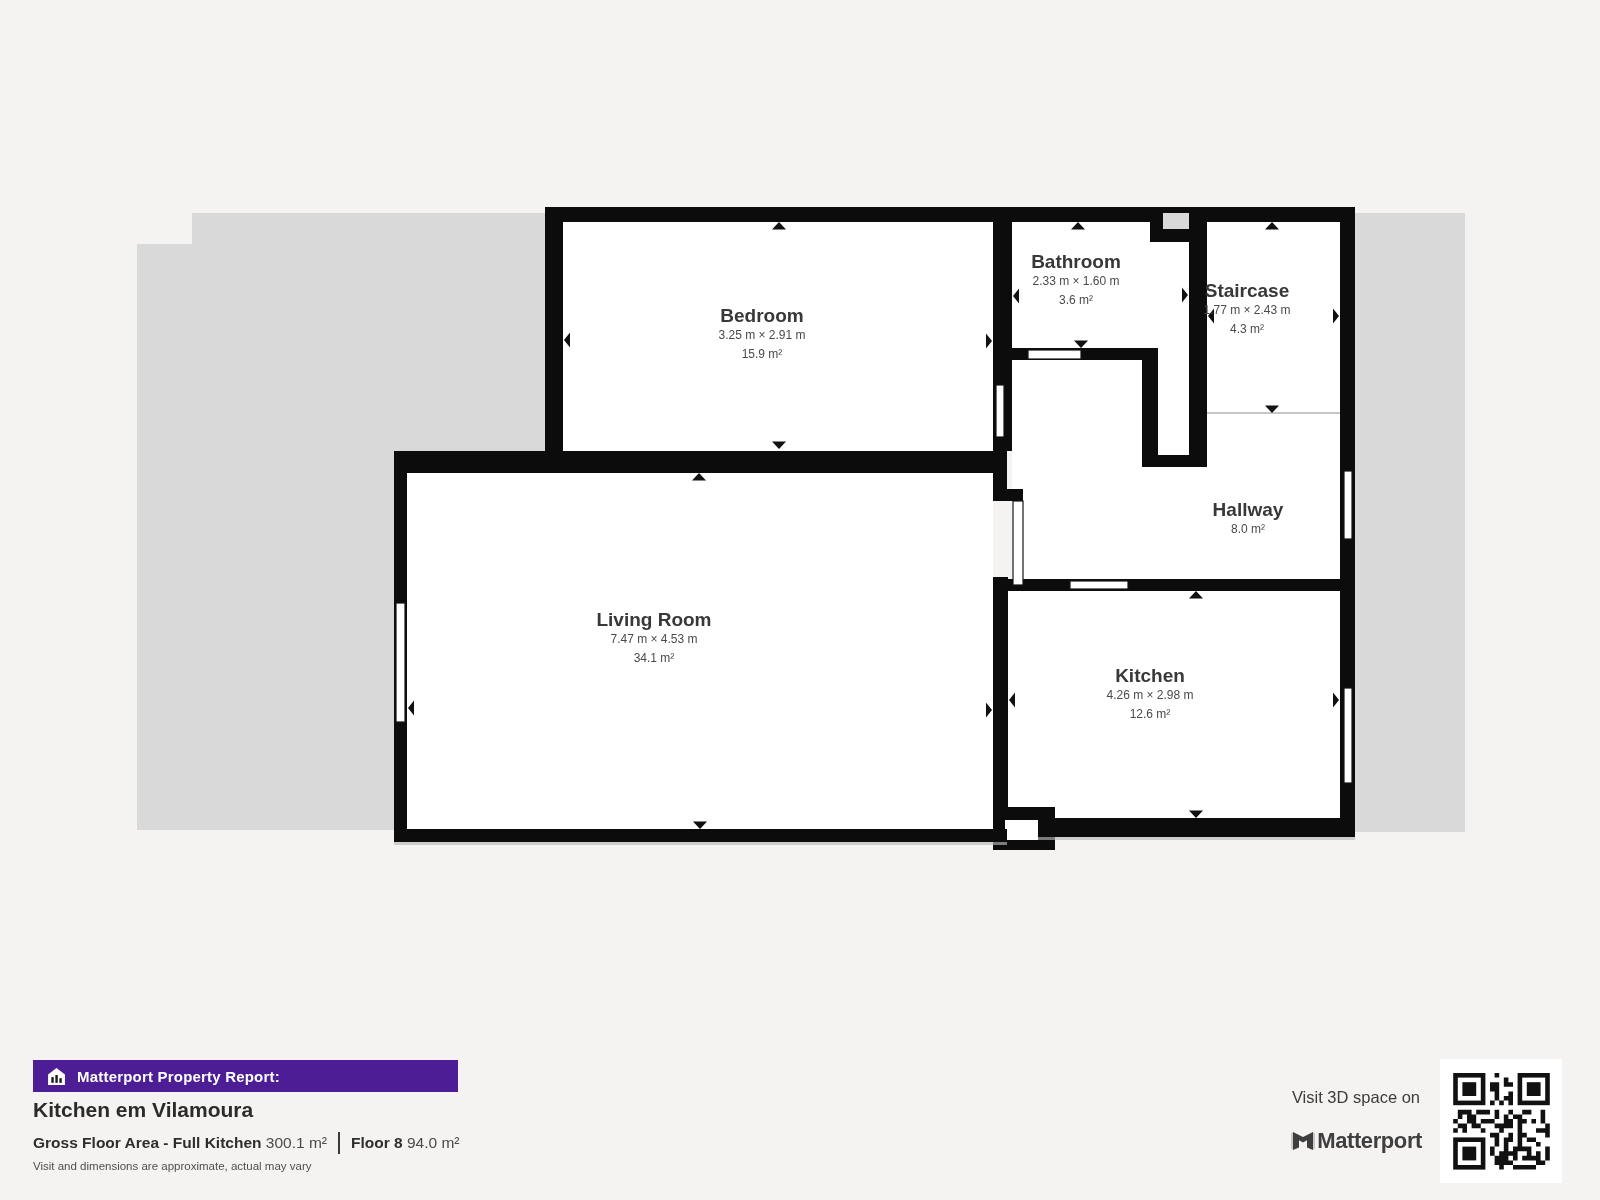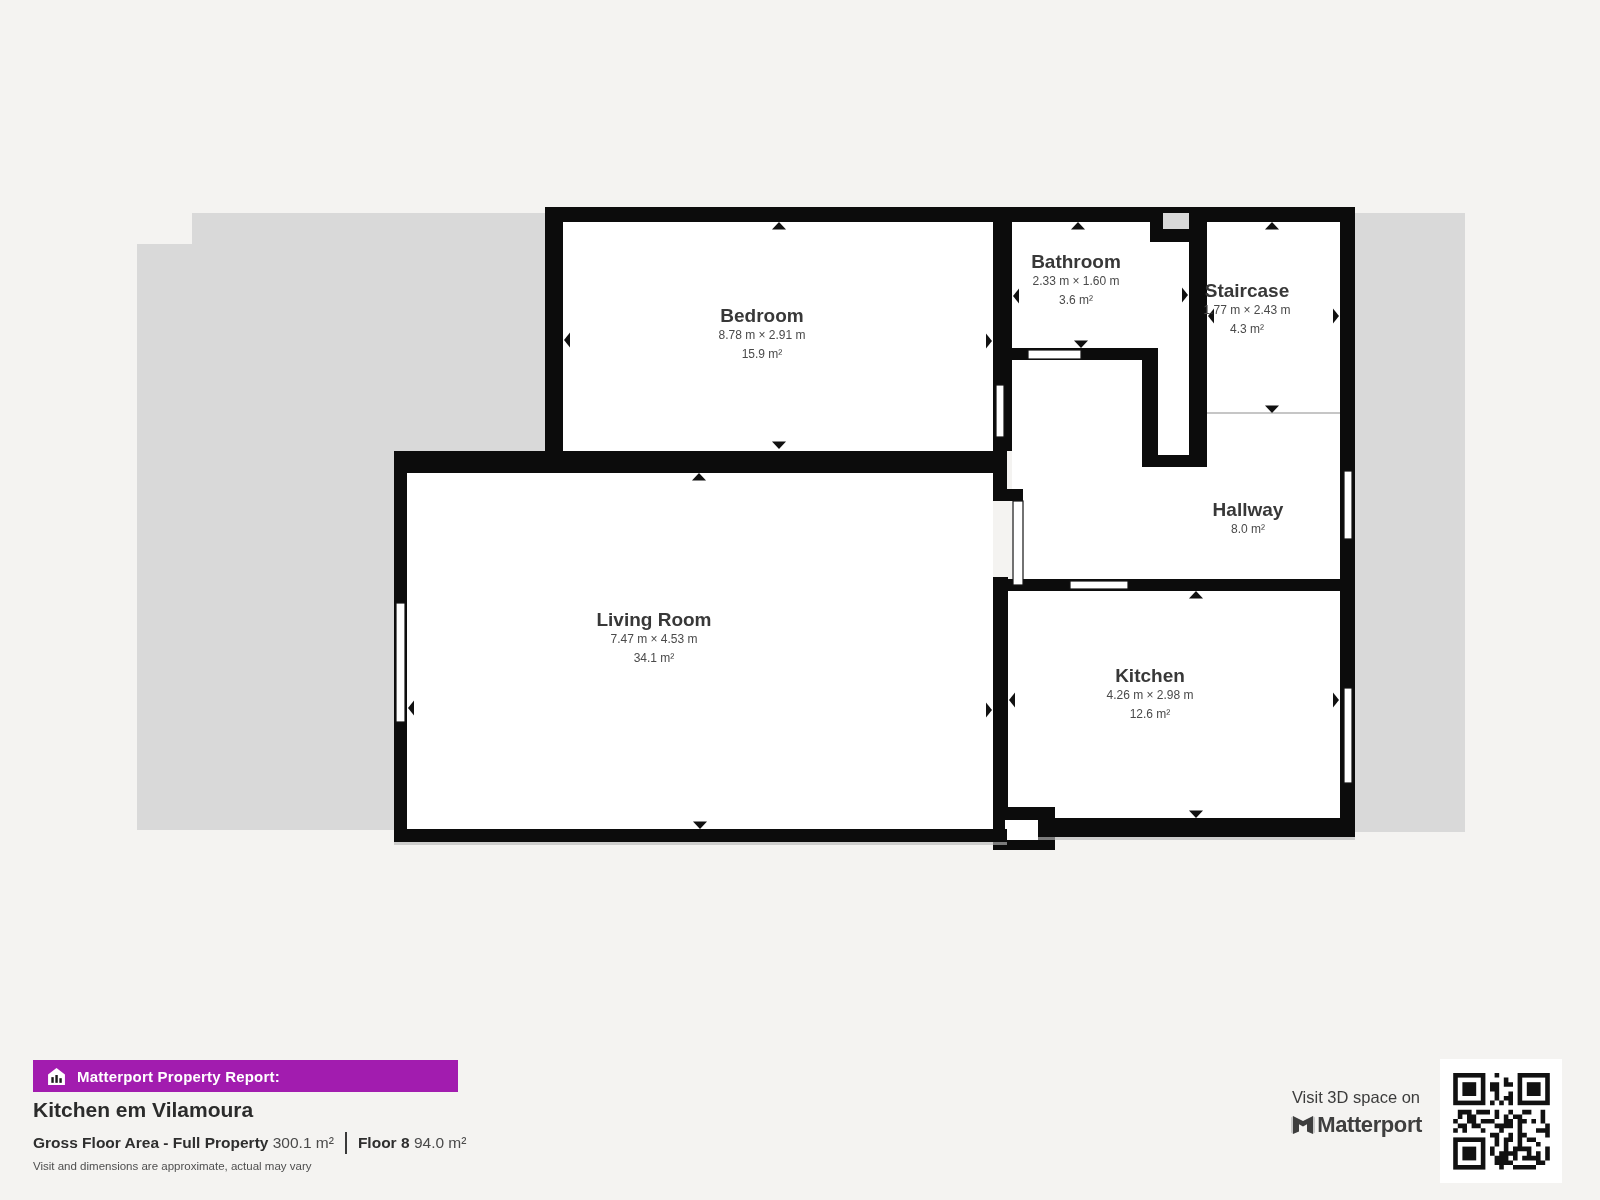--- a/index.html
+++ b/index.html
@@ -8,31 +8,31 @@
   svg.plan{position:absolute;left:0;top:0;}
   svg .w{fill:#0c0c0c;}
   svg .floor{fill:#ffffff;}
   svg .outside{fill:#d9d9d9;}
   svg .leaf{fill:#ffffff;stroke:#141414;stroke-width:1.2;}
   svg .arrow{fill:#111111;}
   .room-label{position:absolute;transform:translate(-50%,-50%);text-align:center;
               white-space:nowrap;line-height:19px;}
   .rname{font-size:19px;font-weight:bold;color:#383838;line-height:21px;}
   .rdims,.rarea{font-size:12px;color:#4a4a4a;}
-  .report-bar{position:absolute;left:33px;top:1060px;width:425px;height:32px;background:#a21caf;
+  .report-bar{position:absolute;left:33px;top:1060px;width:425px;height:32px;background:#4c1d95;
               display:flex;align-items:center;gap:11px;padding-left:14px;box-sizing:border-box;}
   .report-bar span{color:#ffffff;font-size:15px;font-weight:bold;letter-spacing:.2px;}
   .property-name{position:absolute;left:33px;top:1098px;font-size:21px;font-weight:bold;color:#2b2b2b;}
   .meta-row{position:absolute;left:33px;top:1132px;display:flex;align-items:center;gap:11px;
             font-size:15.5px;color:#4a4a4a;}
   .meta-row b{color:#2e2e2e;}
   .meta-divider{display:inline-block;width:0;height:22px;border-left:2px solid #3a3a3a;}
   .disclaimer{position:absolute;left:33px;top:1160px;font-size:11.5px;color:#4f4f4f;}
   .visit-wrap{position:absolute;left:1230px;top:1088px;width:192px;text-align:right;}
-  .visit-label{font-size:16.5px;color:#3c3c3c;margin-bottom:4px;margin-right:2px;}
+  .visit-label{font-size:16.5px;color:#3c3c3c;margin-bottom:20px;margin-right:2px;}
   .logo-row{display:flex;align-items:center;justify-content:flex-end;}
   .logo-word{font-size:22px;font-weight:bold;color:#3f3f3f;letter-spacing:-0.4px;}
   .qr{position:absolute;left:1440px;top:1059px;width:122px;height:124px;background:#ffffff;}
 </style>
 </head>
 <body>
 
 <div class="stage">
 
   <svg class="plan" width="1600" height="1200" viewBox="0 0 1600 1200">
@@ -112,21 +112,21 @@
       <polygon class="arrow" points="986,702.5 986,717.5 992,710"></polygon>
       <polygon class="arrow" points="1189,598.5 1203,598.5 1196,591"></polygon>
       <polygon class="arrow" points="1189,810.5 1203,810.5 1196,818"></polygon>
       <polygon class="arrow" points="1015,692.5 1015,707.5 1009,700"></polygon>
       <polygon class="arrow" points="1333,692.5 1333,707.5 1339,700"></polygon>
     </g>
   </svg>
 
   <div class="room-label" style="left:762px;top:334px">
     <div class="rname">Bedroom</div>
-    <div class="rdims">8.78 m × 2.91 m</div>
+    <div class="rdims">3.25 m × 2.91 m</div>
     <div class="rarea">15.9 m²</div>
   </div>
   <div class="room-label" style="left:1076px;top:280px">
     <div class="rname">Bathroom</div>
     <div class="rdims">2.33 m × 1.60 m</div>
     <div class="rarea">3.6 m²</div>
   </div>
   <div class="room-label" style="left:1247px;top:309px">
     <div class="rname">Staircase</div>
     <div class="rdims">1.77 m × 2.43 m</div>
@@ -153,21 +153,21 @@
       <rect x="4.1" y="9.6" width="2.3" height="5.4" fill="#1c1c1c"></rect>
       <rect x="7.9" y="7.6" width="2.3" height="7.4" fill="#1c1c1c"></rect>
       <rect x="11.7" y="10.6" width="2.3" height="4.4" fill="#1c1c1c"></rect>
     </svg>
     <span>Matterport Property Report:</span>
   </div>
 
   <div class="property-name">Kitchen em Vilamoura</div>
 
   <div class="meta-row">
-    <span><b>Gross Floor Area - Full Property</b>
+    <span><b>Gross Floor Area - Full Kitchen</b>
       <span>300.1 m²</span></span>
     <span class="meta-divider"></span>
     <span><b>Floor 8</b>
       <span>94.0 m²</span></span>
   </div>
 
   <div class="disclaimer">Visit and dimensions are approximate, actual may vary</div>
 
   <div class="visit-wrap">
     <div class="visit-label">Visit 3D space on</div>

